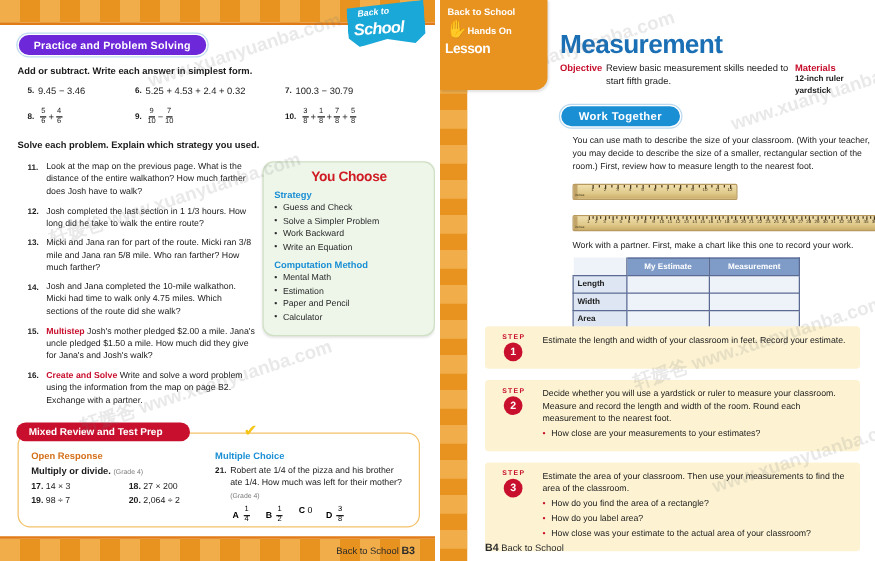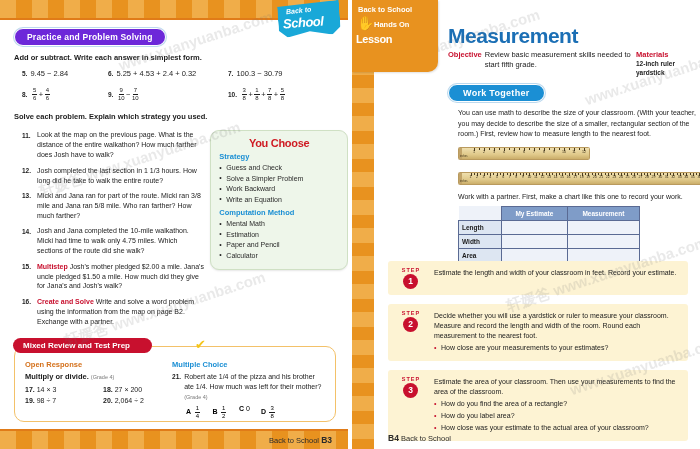--- a/index.html
+++ b/index.html
@@ -210,21 +210,21 @@
         <span class="pill-blue">Practice and Problem Solving</span>
       </div>
 
       <div style="padding-left:14px;padding-top:7px;">
         <p class="instr">Add or subtract. Write each answer in simplest form.</p>
       </div>
 
       <div style="padding-left:22px;" class="prob-row">
         <div class="prob" style="width:86px;">
           <span class="pnum">5.</span>
-          <span>9.45 − 2.84</span>
+          <span>9.45 − 3.46</span>
         </div>
         <div class="prob" style="width:120px;">
           <span class="pnum">6.</span>
           <span>5.25 + 4.53 + 2.4 + 0.32</span>
         </div>
         <div class="prob">
           <span class="pnum">7.</span>
           <span>100.3 − 30.79</span>
         </div>
       </div>

